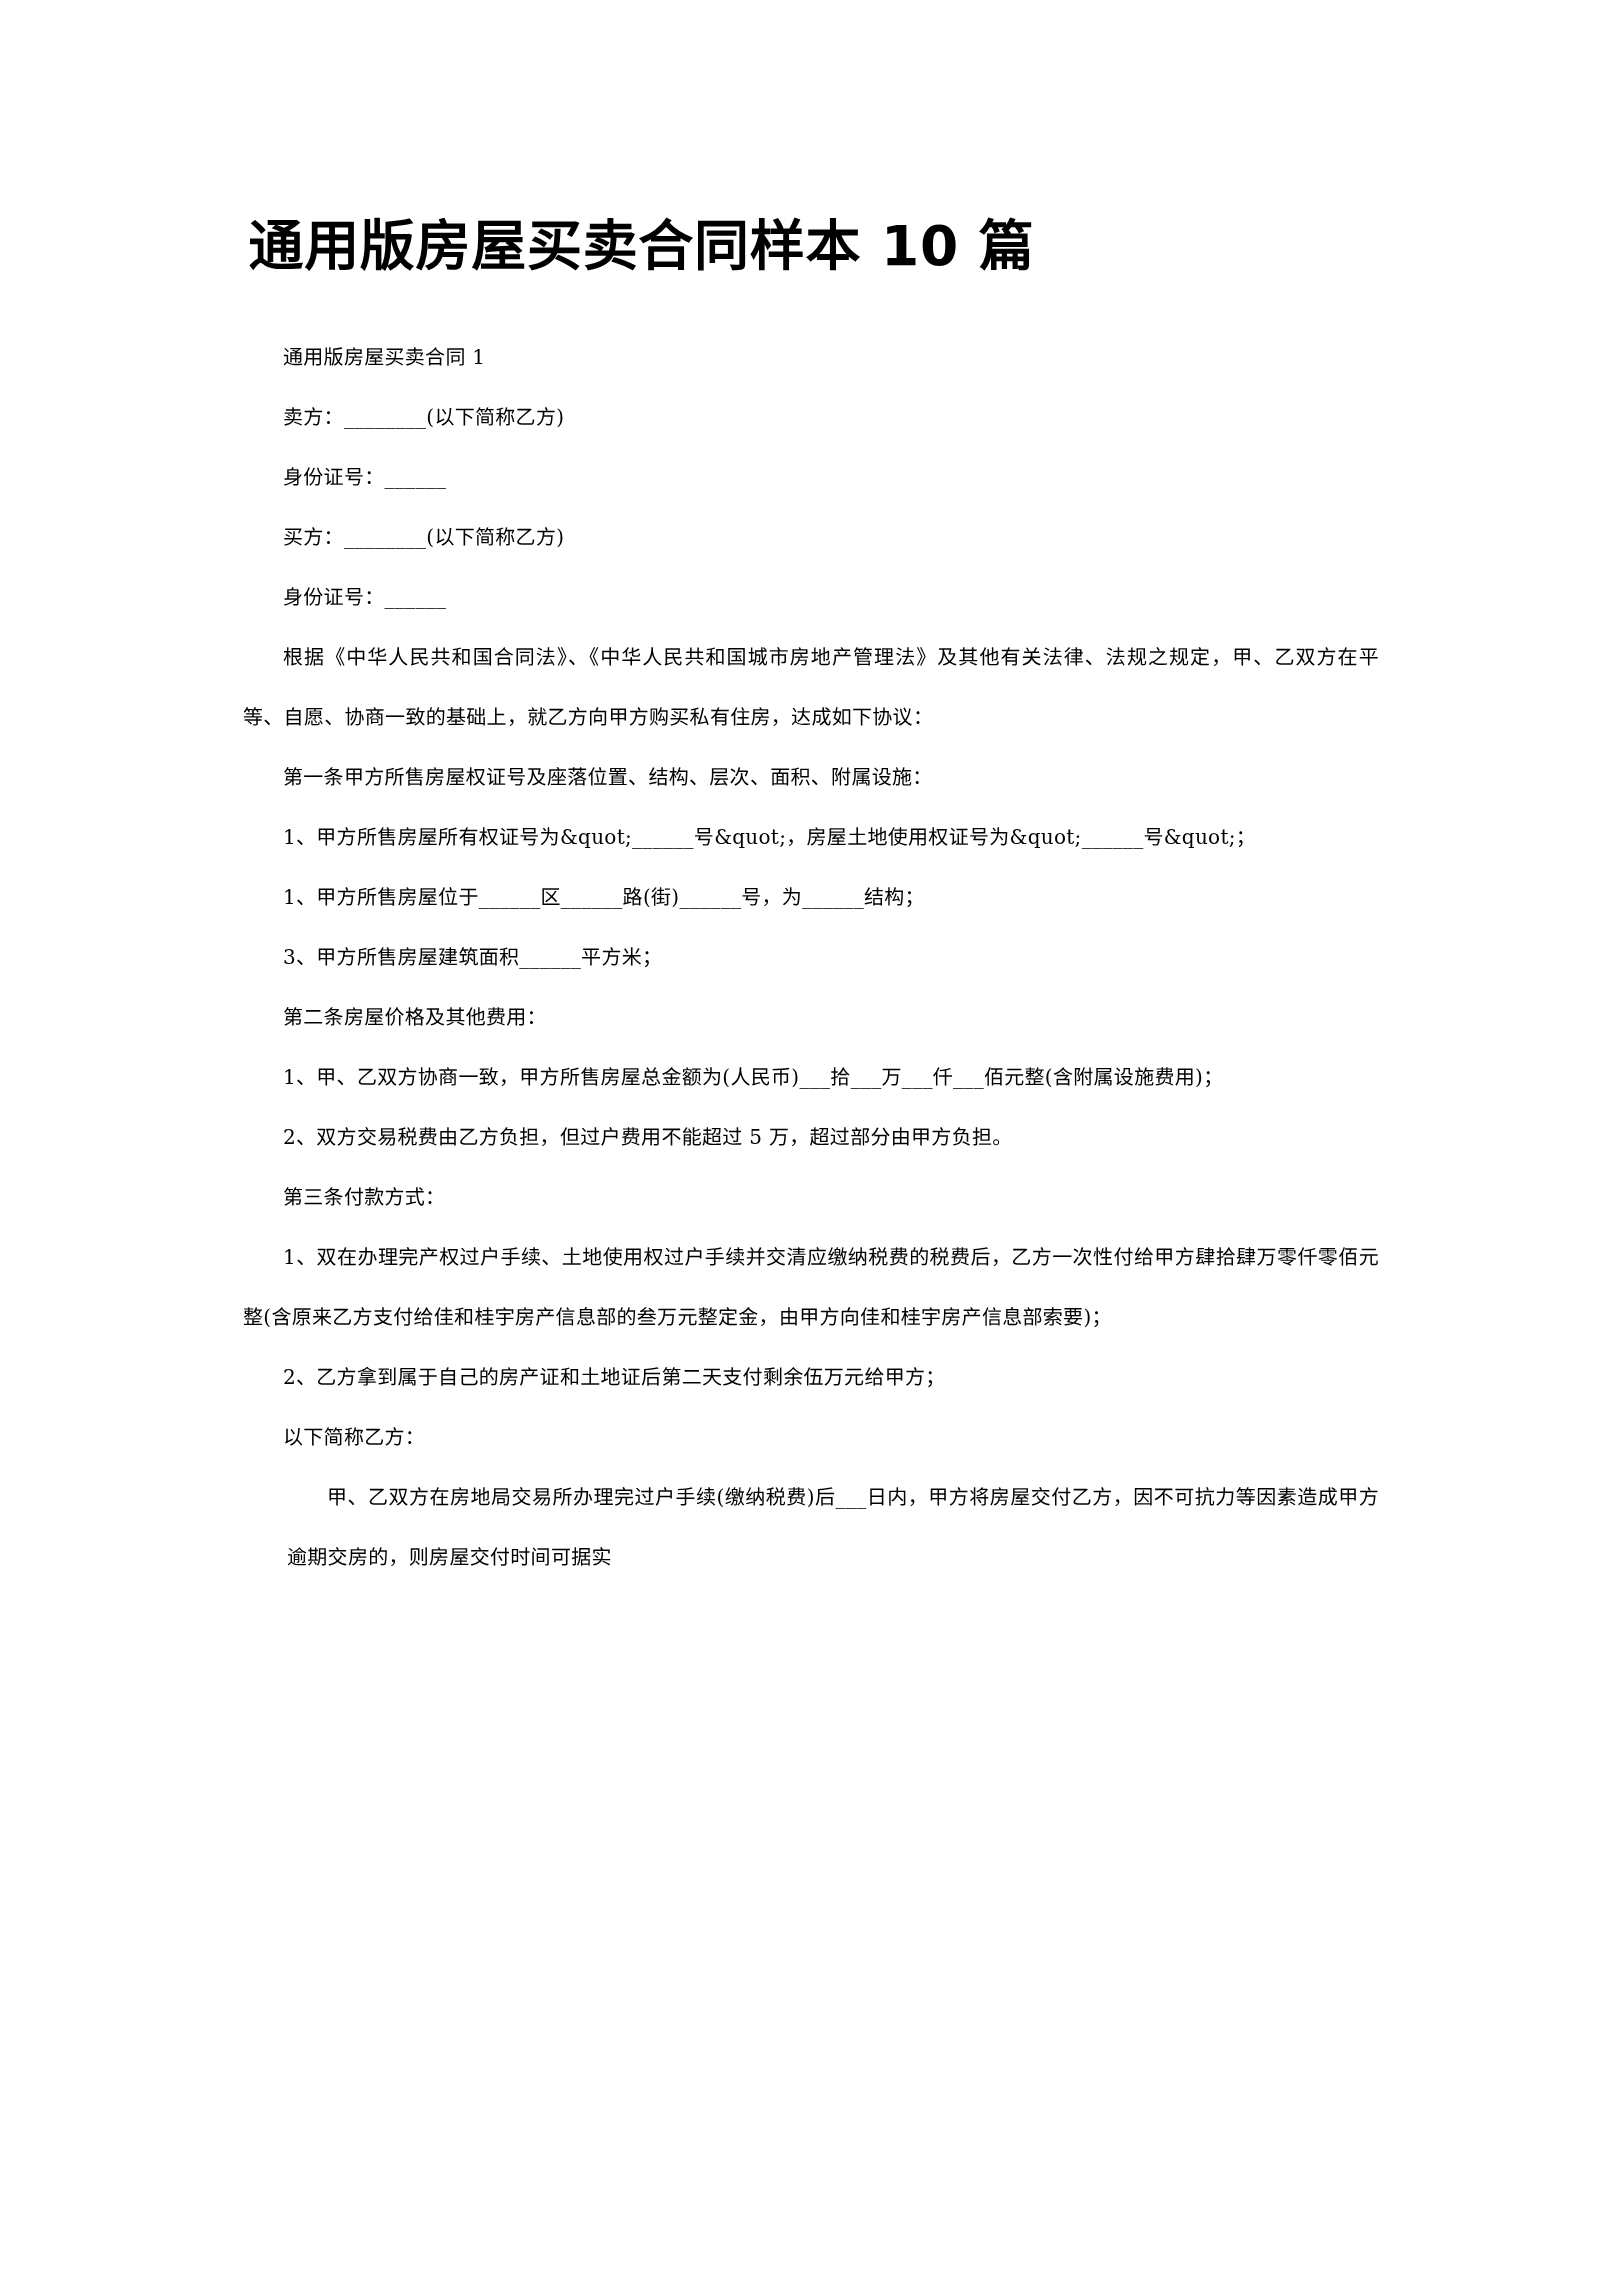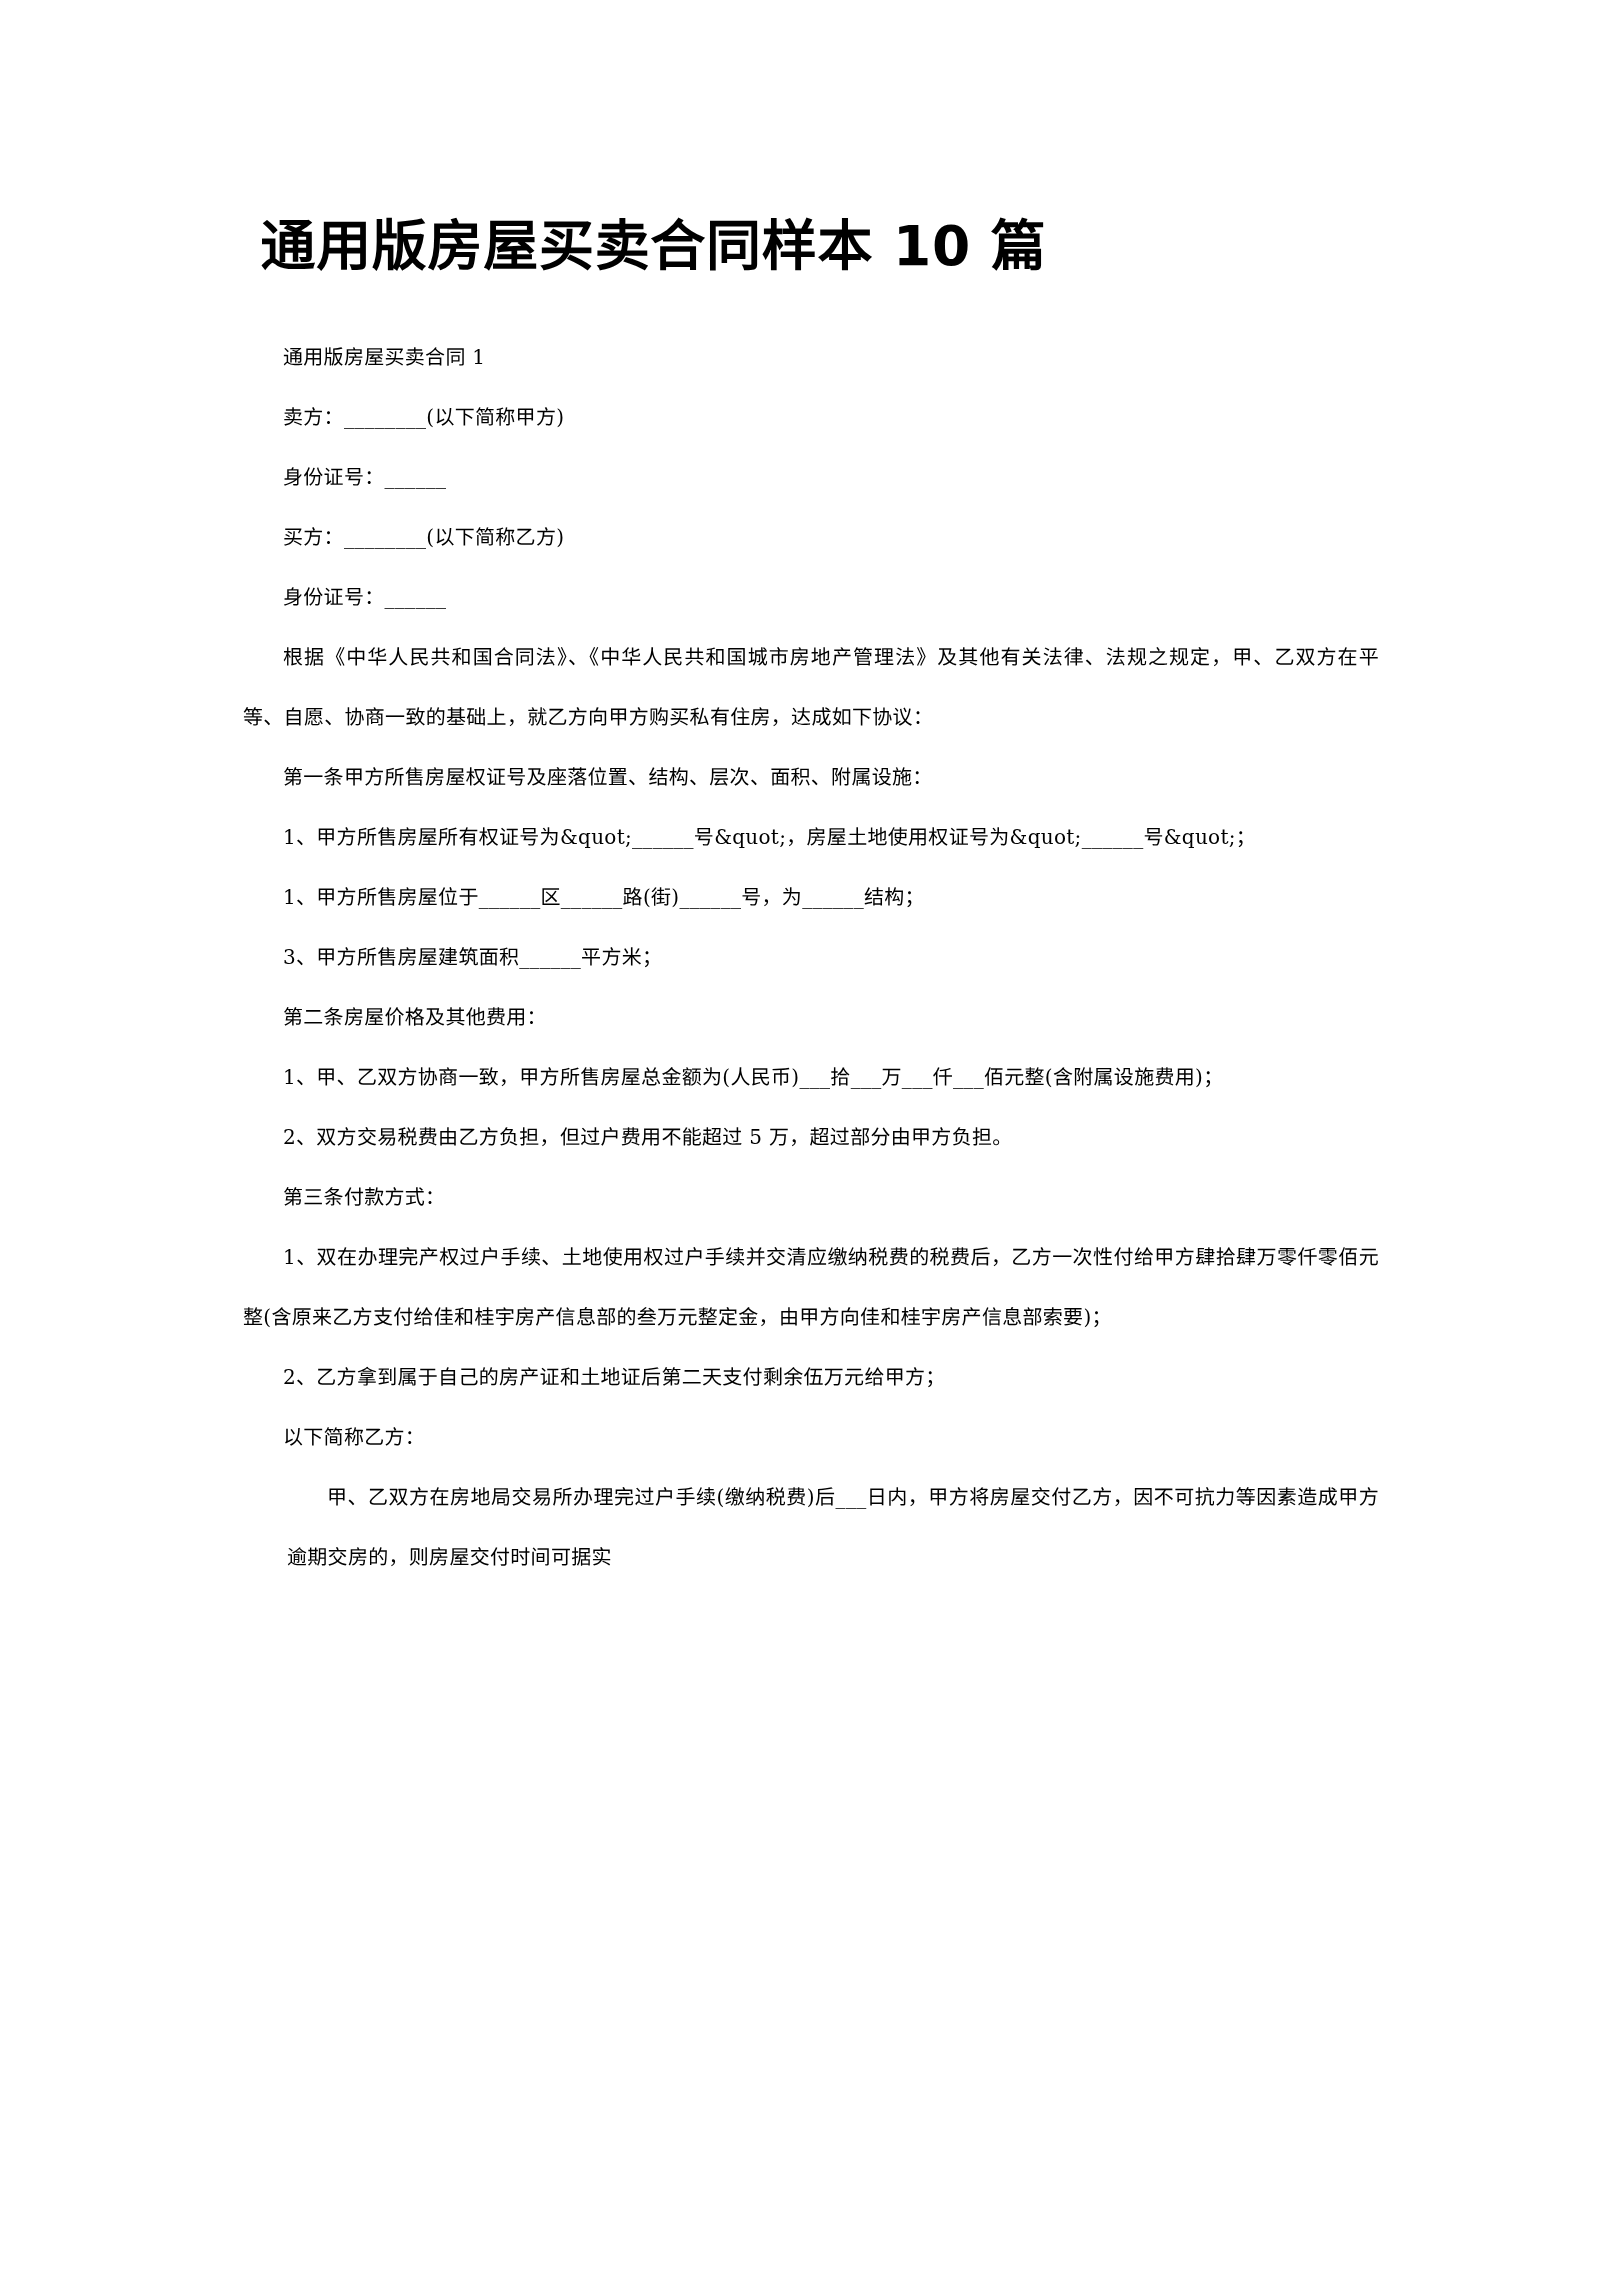--- a/index.html
+++ b/index.html
@@ -28,21 +28,20 @@
     left: 0;
     top: 175px;
     width: 1283px;
     text-align: center;
     font-family: "DejaVu Sans", "Liberation Sans", sans-serif;
     font-weight: 700;
     font-size: 55px;
     line-height: 1.25;
     letter-spacing: 0.7px;
     white-space: nowrap;
-    padding-left: 12px;
   }
 
   
   .body-col {
     position: absolute;
     left: 243px;
     top: 327px;
     width: 1136px;
   }
 
@@ -64,21 +63,21 @@
 </head>
 <body>
 
 <div class="page">
 
   <h1 class="doc-title">通用版房屋买卖合同样本 10 篇</h1>
 
   <div class="body-col">
 
   <p class="para">通用版房屋买卖合同 1</p>
-      <p class="para">卖方：________(以下简称甲方)</p>
+      <p class="para">卖方：________(以下简称乙方)</p>
       <p class="para">身份证号：______</p>
       <p class="para">买方：________(以下简称乙方)</p>
       <p class="para">身份证号：______</p>
       <p class="para">根据《中华人民共和国合同法》、《中华人民共和国城市房地产管理法》及其他有关法律、法规之规定，甲、乙双方在平等、自愿、协商一致的基础上，就乙方向甲方购买私有住房，达成如下协议：</p>
       <p class="para">第一条甲方所售房屋权证号及座落位置、结构、层次、面积、附属设施：</p>
       <p class="para">1、甲方所售房屋所有权证号为&amp;quot;______号&amp;quot;，房屋土地使用权证号为&amp;quot;______号&amp;quot;；</p>
       <p class="para">1、甲方所售房屋位于______区______路(街)______号，为______结构；</p>
       <p class="para">3、甲方所售房屋建筑面积______平方米；</p>
       <p class="para">第二条房屋价格及其他费用：</p>
       <p class="para">1、甲、乙双方协商一致，甲方所售房屋总金额为(人民币)___拾___万___仟___佰元整(含附属设施费用)；</p>

